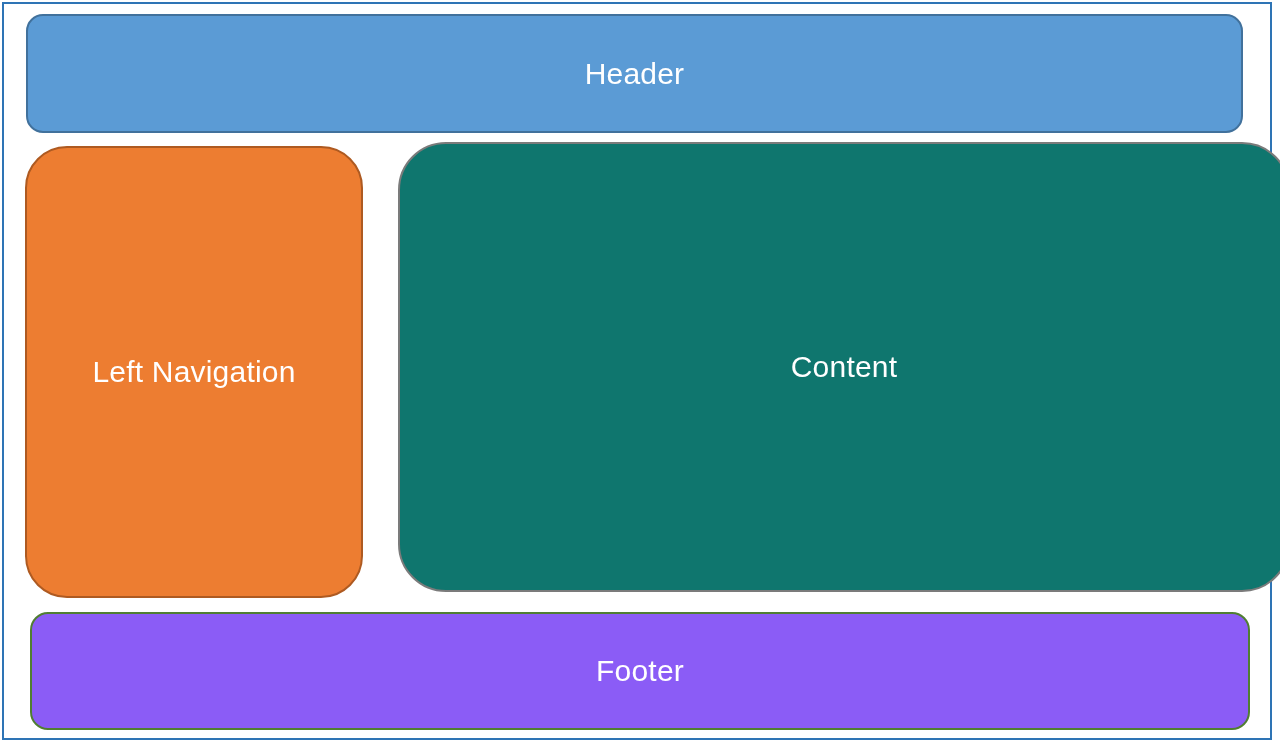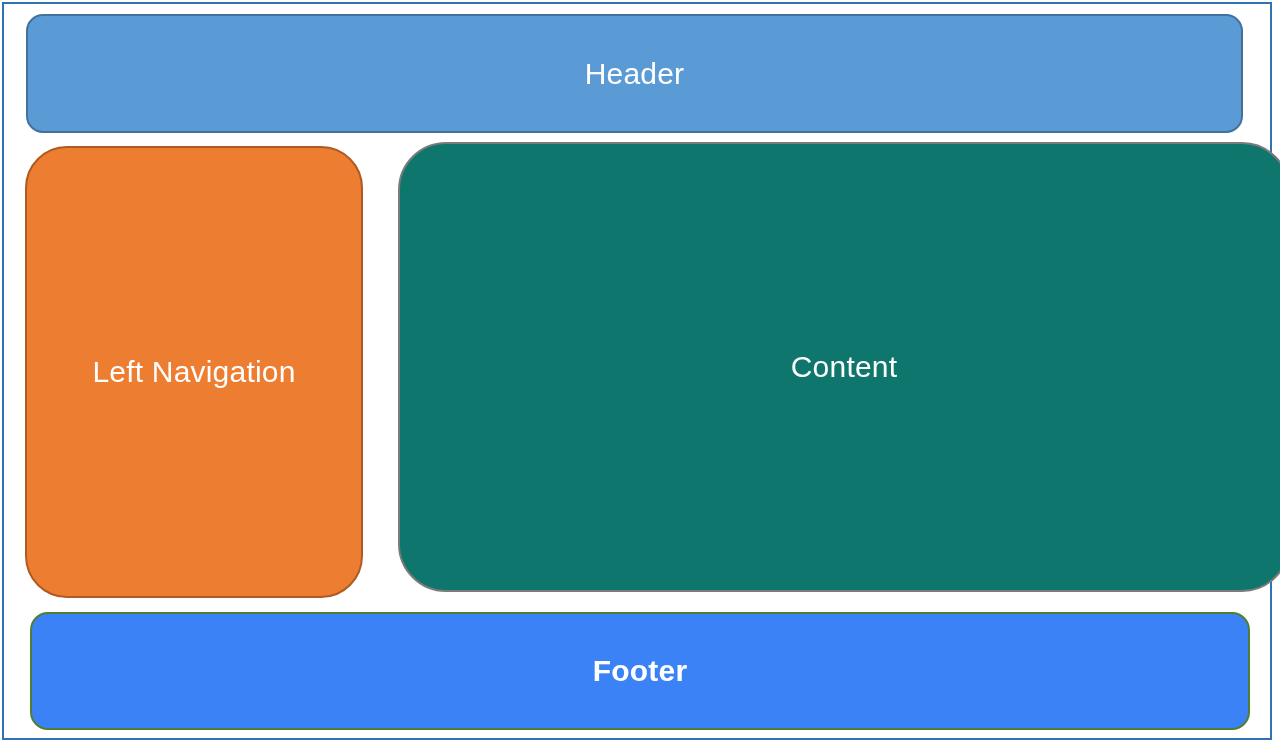--- a/index.html
+++ b/index.html
@@ -80,15 +80,15 @@
 </div>
 
 <div class="box box-leftnav" style="background-color: rgb(237, 125, 49); border-color: rgb(174, 90, 33); color: rgb(255, 255, 255);">
   <span class="label">Left Navigation</span>
 </div>
 
 <div class="box box-content" style="background-color: #0f766e; border-color: rgb(123, 123, 123); color: rgb(255, 255, 255); margin-left: 44px;">
   <span class="label">Content</span>
 </div>
 
-<div class="box box-footer" style="background-color: #3b82f6; border-color: rgb(80, 126, 50); color: rgb(255, 255, 255); font-weight: bold;">
+<div class="box box-footer" style="background-color: #8b5cf6; border-color: rgb(80, 126, 50); color: rgb(255, 255, 255);">
   <span class="label">Footer</span>
 </div>
 
 </body></html>

